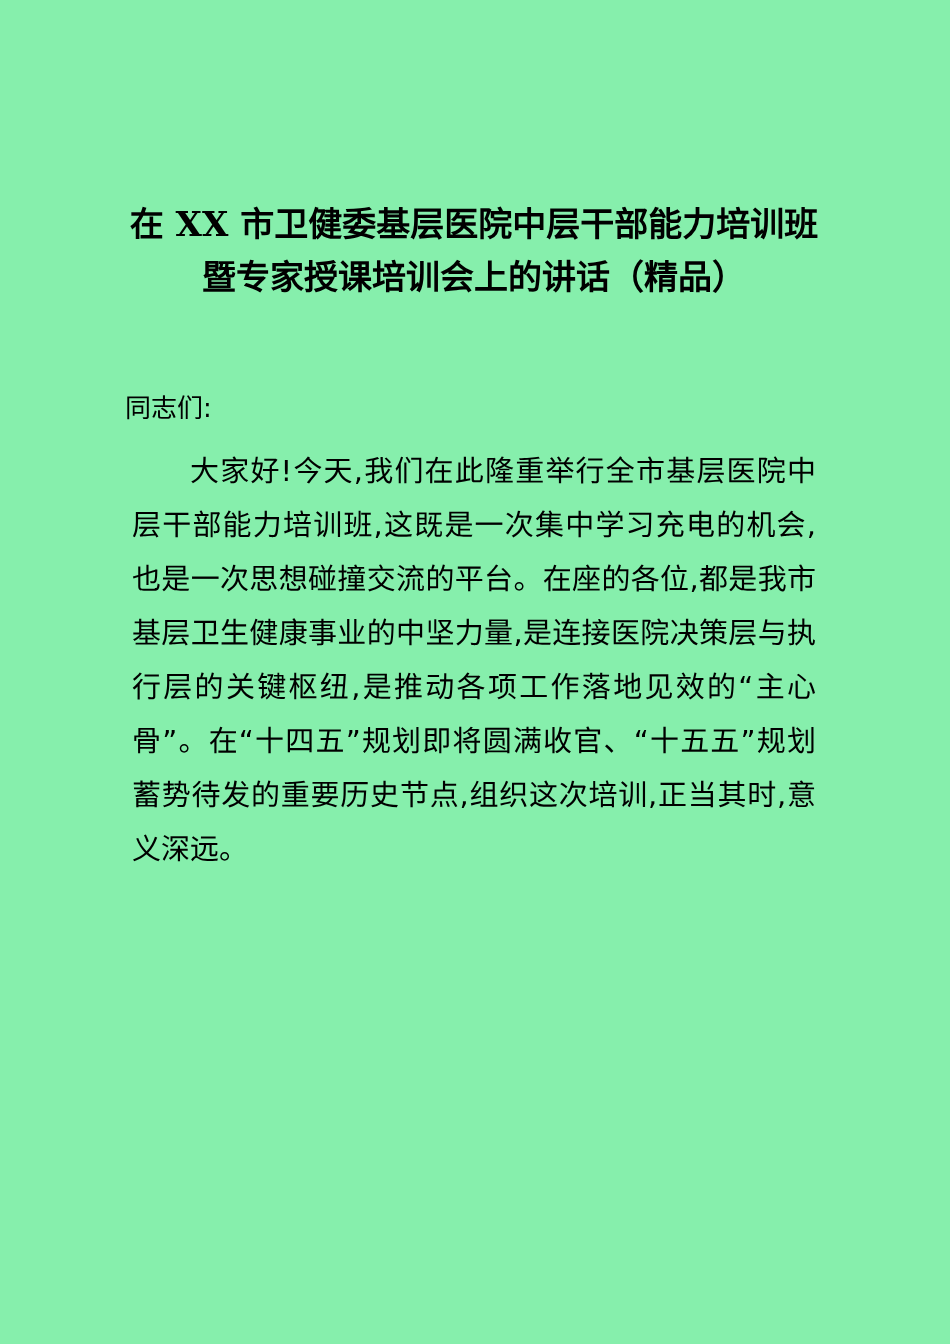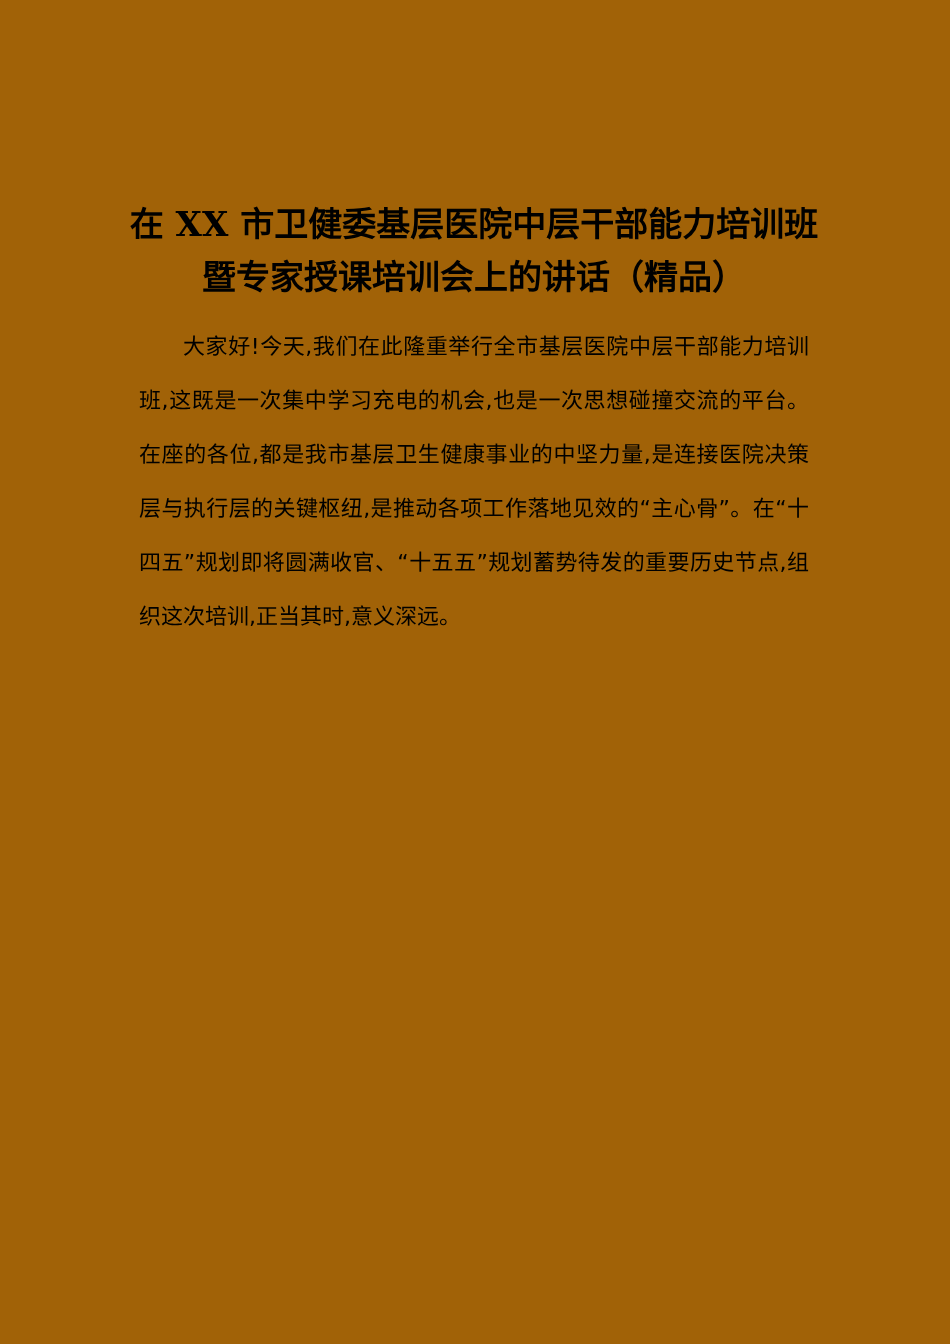--- a/index.html
+++ b/index.html
@@ -6,21 +6,21 @@
   html, body {
     margin: 0;
     padding: 0;
     background: #ffffff;
   }
 
   .page {
     position: relative;
     width: 950px;
     height: 1344px;
-    background: #a16207;
+    background: #86efac;
     margin: 0 auto;
     overflow: hidden;
     box-sizing: border-box;
   }
 
   .doc-body {
     position: absolute;
     left: 125px;
     top: 0;
     width: 698px;
@@ -46,43 +46,44 @@
     padding-top: 77px;
     font-family: "DejaVu Sans", "Liberation Sans", sans-serif;
     font-size: 26px;
     line-height: 54px;
     color: #000000;
     text-align: justify;
     text-justify: inter-ideograph;
   }
 
   .para {
-    margin: 14px;
+    margin: 7px;
     padding-top: 2px;
     text-indent: 2em;
     font-family: "DejaVu Sans", "Liberation Sans", sans-serif;
-    font-size: 22px;
+    font-size: 29px;
     line-height: 54px;
     color: #000000;
     text-align: justify;
     text-justify: inter-ideograph;
     word-break: break-all;
   }
 
   .para + .para {
     padding-top: 0px;
   }
 </style>
 </head>
 <body>
 
 <div class="page">
   <div class="doc-body">
 
     <h1 class="doc-title">在 XX 市卫健委基层医院中层干部能力培训班
 暨专家授课培训会上的讲话（精品）</h1>
 
+    <p class="salutation">同志们:</p>
 
     <p class="para">大家好!今天,我们在此隆重举行全市基层医院中层干部能力培训班,这既是一次集中学习充电的机会,也是一次思想碰撞交流的平台。在座的各位,都是我市基层卫生健康事业的中坚力量,是连接医院决策层与执行层的关键枢纽,是推动各项工作落地见效的“主心骨”。在“十四五”规划即将圆满收官、“十五五”规划蓄势待发的重要历史节点,组织这次培训,正当其时,意义深远。</p>
 
 
   </div>
 </div>
 
 </body></html>

